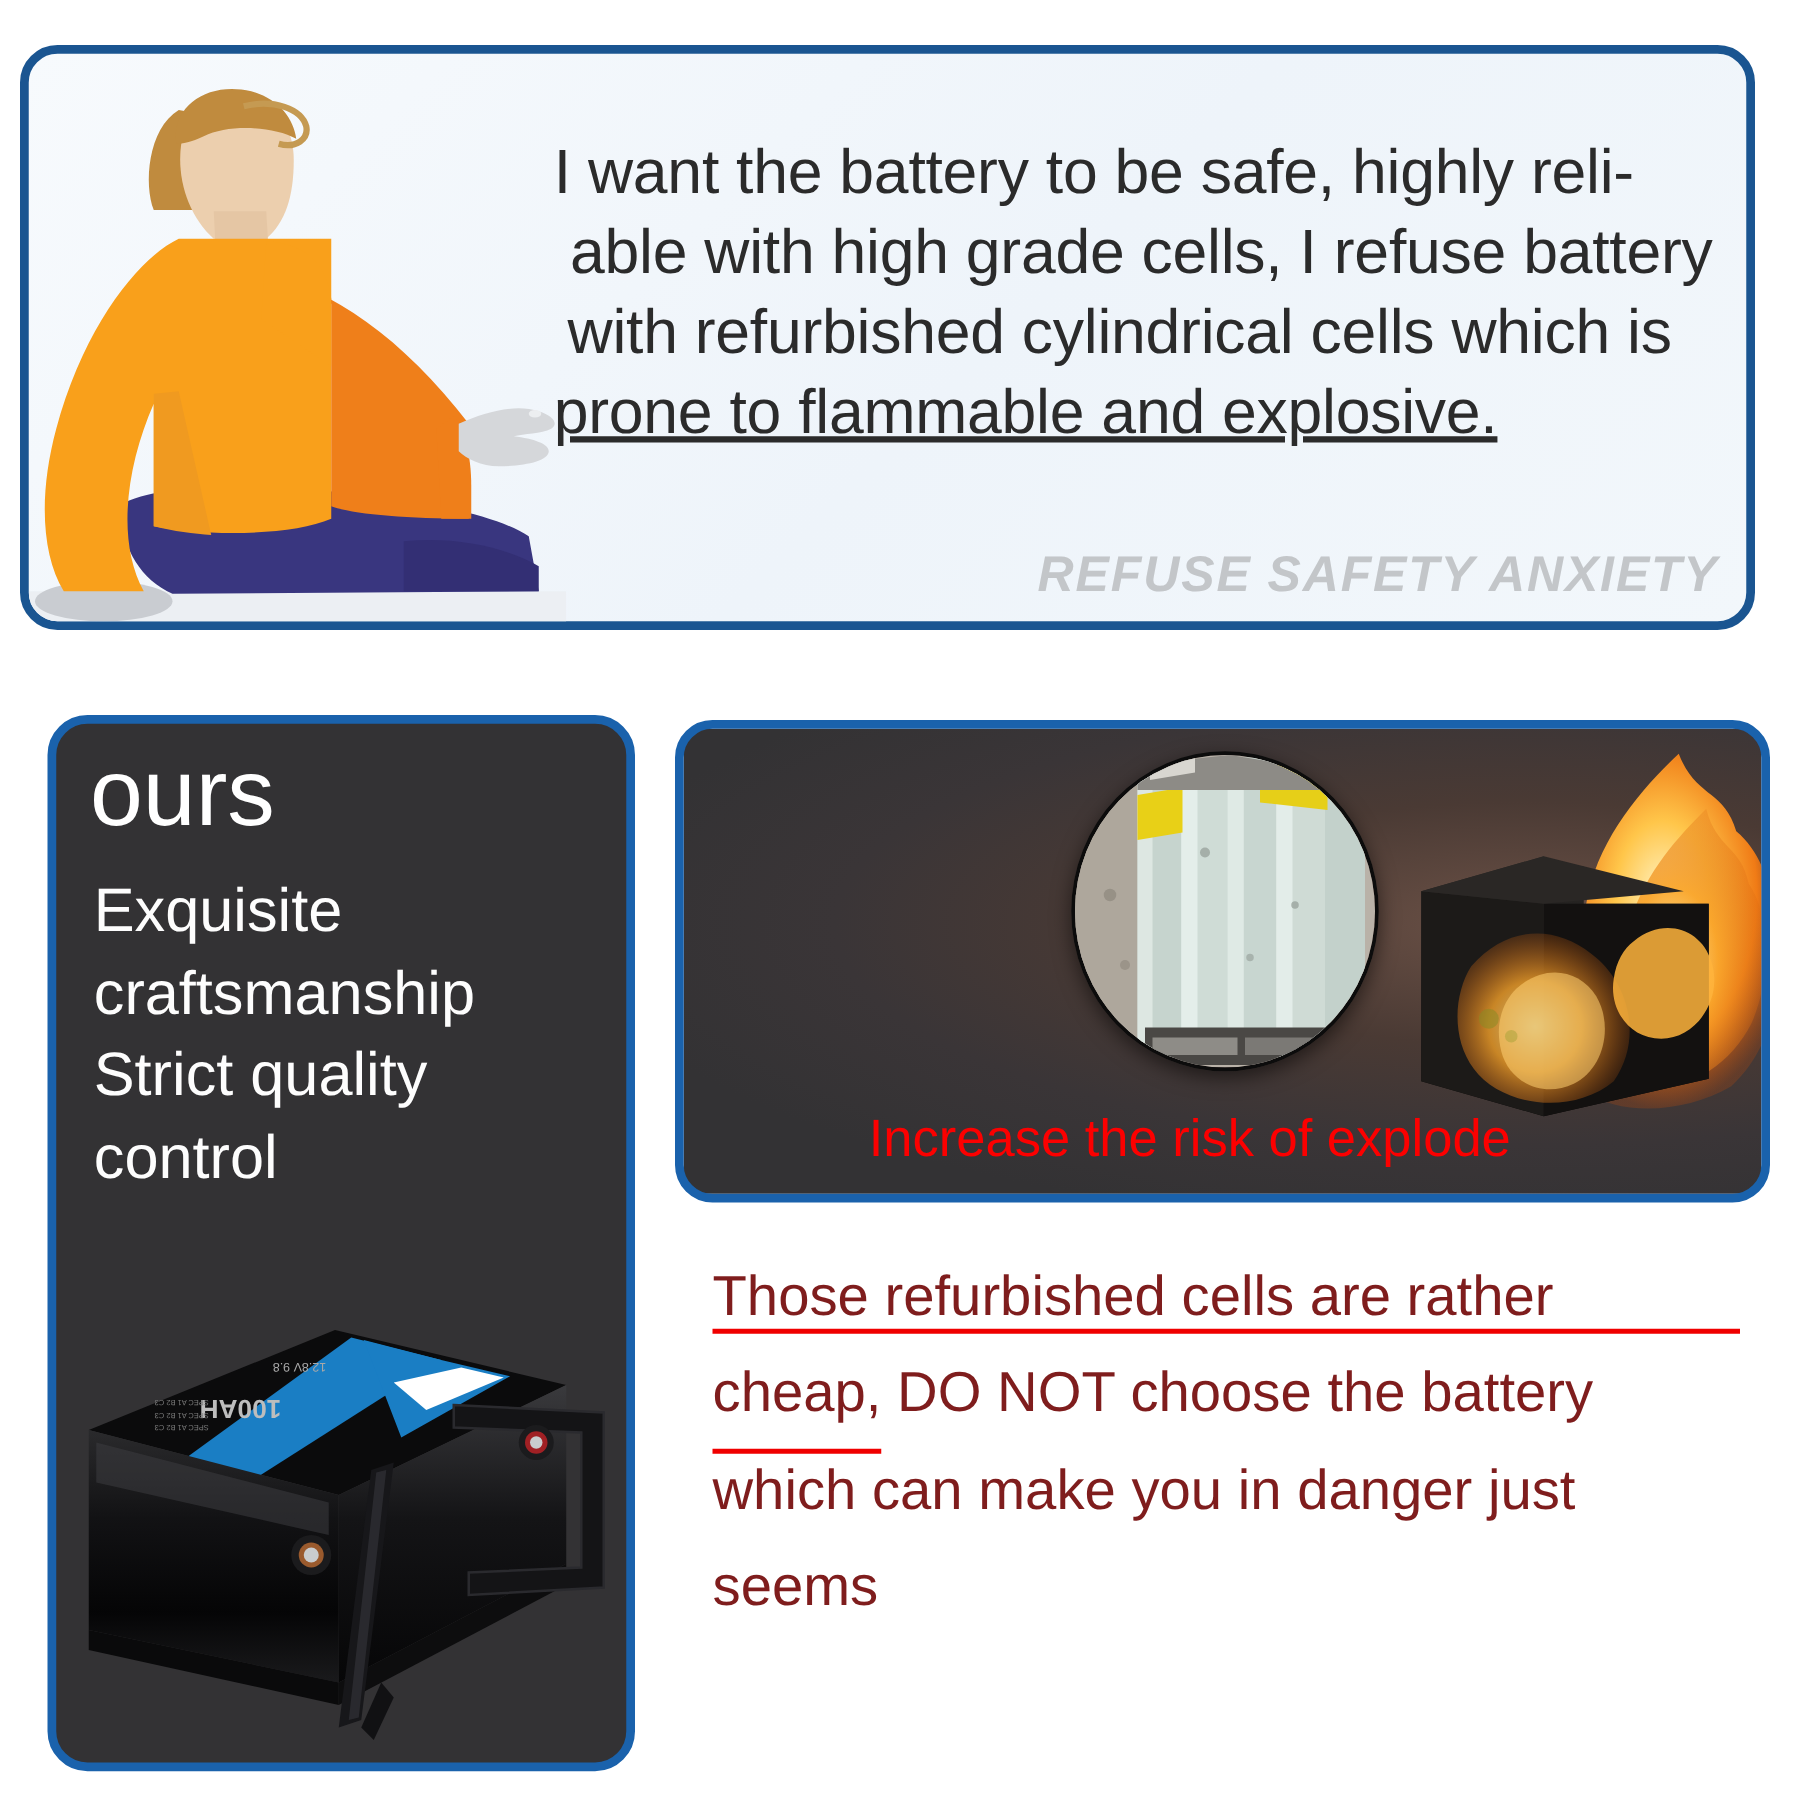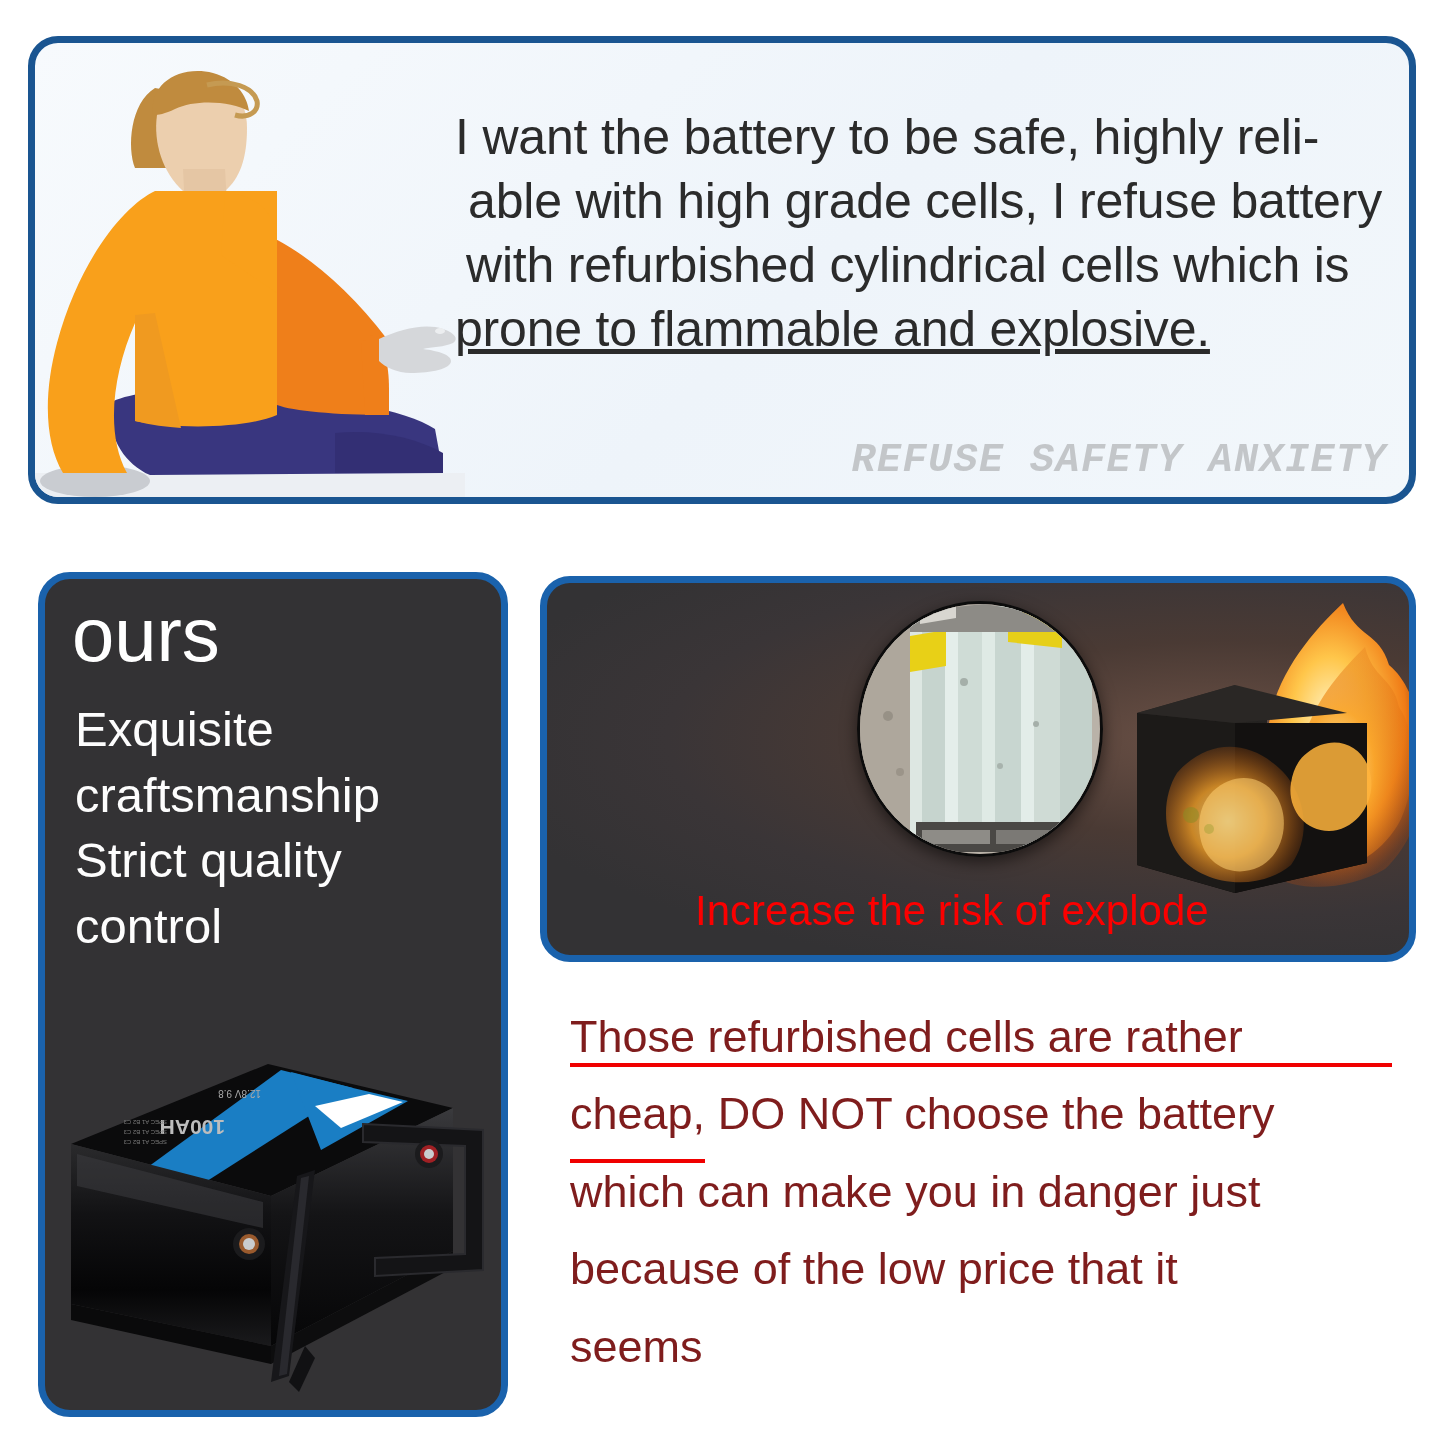--- a/index.html
+++ b/index.html
@@ -11,21 +11,21 @@
     width: 1445px;
     height: 1445px;
     font-family: "Liberation Sans", sans-serif;
     position: relative;
     overflow: hidden;
   }
 
   
   .top-panel {
     position: absolute;
-    left: 28px;
+    left: 16px;
     top: 36px;
     width: 1388px;
     height: 468px;
     box-sizing: border-box;
     border: 7px solid #1a5591;
     border-radius: 30px;
     background: linear-gradient(135deg, #f7fafd 0%, #eef4fa 55%, #f2f7fb 100%);
     overflow: hidden;
   }
   .person-illo {
@@ -48,21 +48,20 @@
   .watermark {
     position: absolute;
     right: 22px;
     bottom: 14px;
     font-size: 40px;
     font-weight: bold;
     font-style: italic;
     color: #c3c6c9;
     letter-spacing: 1.5px;
     white-space: nowrap;
-    font-family: Liberation Mono, monospace;
   }
 
   
   .ours-panel {
     position: absolute;
     left: 38px;
     top: 572px;
     width: 470px;
     height: 845px;
     box-sizing: border-box;
@@ -379,15 +378,14 @@
   </div>
 
 
   <div class="risk-text">Increase the risk of explode</div>
 </div>
 
 <div class="warning-par">
   <span class="ln ul-full">Those refurbished cells are rather</span>
   <span class="ln"><span class="ul-word">cheap,</span><span> DO NOT choose the battery</span></span>
   <span class="ln">which can make you in danger just</span>
-  <span class="ln">because of the low price that it</span>
   <span class="ln">seems</span>
 </div>
 
 </body></html>

